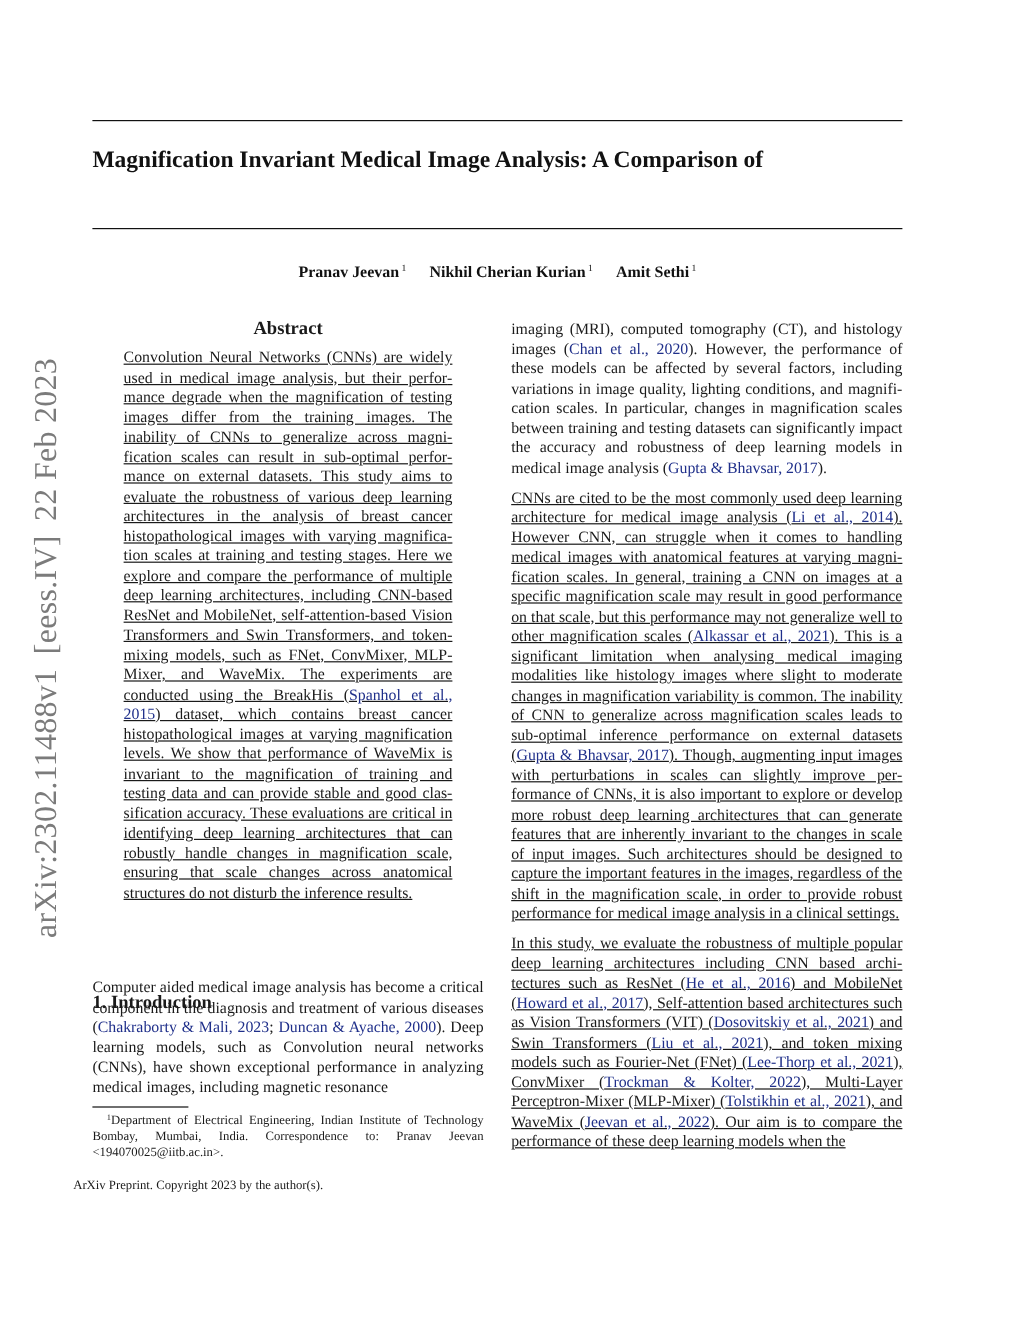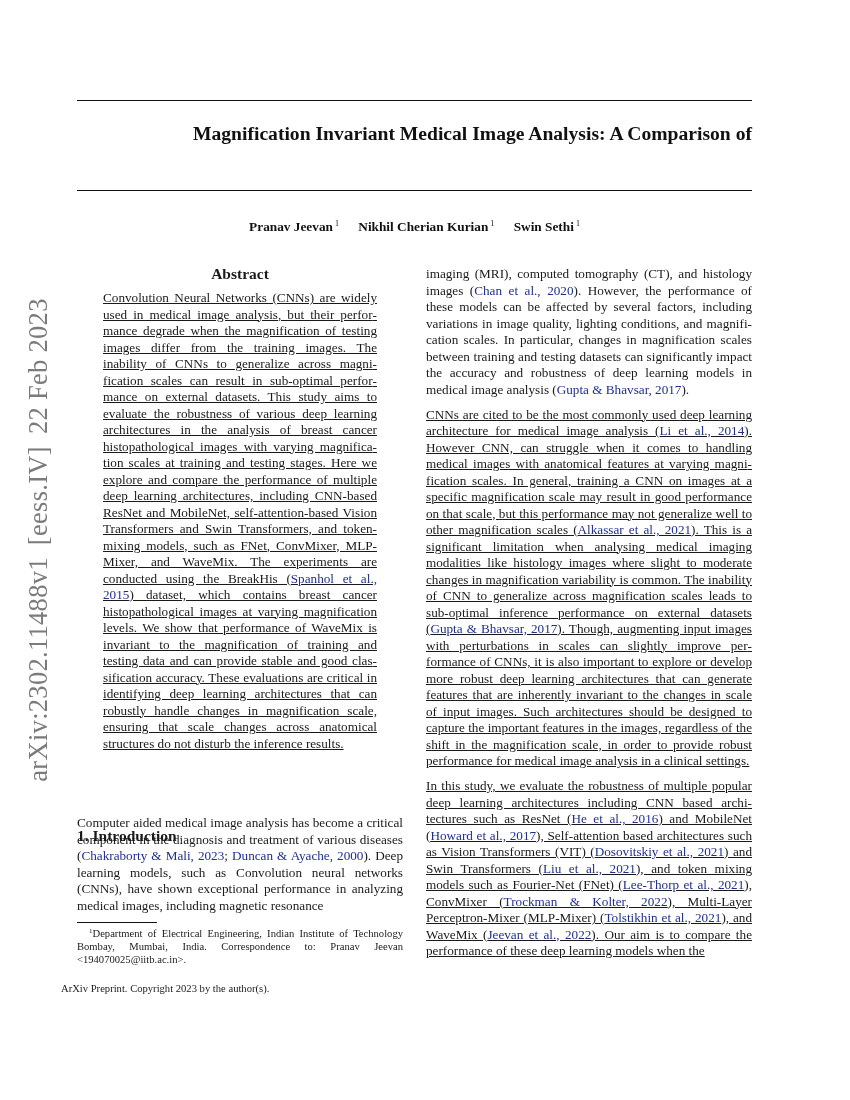--- a/index.html
+++ b/index.html
@@ -1,21 +1,21 @@
 <!DOCTYPE html>
 <html><head>
 <meta charset="utf-8">
 <style>
   html, body { margin: 0; padding: 0; background: #ffffff; }
   body { width: 850px; height: 1100px; position: relative; overflow: hidden;
          font-family: "Liberation Serif", "DejaVu Serif", serif; color: #1a1a1a; }
   .rule { position: absolute; left: 77px; width: 675px; height: 0; border-top: 1.3px solid #111; }
   #rule-top { top: 100px; }
   #rule-bottom { top: 190px; }
-  .title { position: absolute; top: 121px; left: 77px; width: 675px; text-align: right;
+  .title { position: absolute; top: 121px; left: 77px; width: 675px; text-align: left;
            font-weight: bold; font-size: 19.6px; line-height: 25px; color: #111; }
   .authors { position: absolute; top: 219px; left: 77px; width: 675px; text-align: center;
              font-weight: bold; font-size: 13.3px; color: #111; }
   .authors .author { margin: 0 8px; }
   .authors sup { font-weight: normal; font-size: 8px; vertical-align: 5px; margin-left: 2px; }
   .arxiv-stamp { position: absolute; left: 38px; top: 540px; transform: translate(-50%, -50%) rotate(-90deg);
                  white-space: nowrap; font-size: 26.5px; color: #7b7b7b; letter-spacing: 0.3px; }
   .arxiv-stamp .gap { display: inline-block; width: 12px; }
   .col { position: absolute; font-size: 13.2px; line-height: 16.5px; text-align: justify; hyphens: manual; }
   .col p { margin: 0; }
@@ -43,21 +43,21 @@
 
 <div class="rule" id="rule-top"></div>
 <div class="title">
   <div>Magnification Invariant Medical Image Analysis: A Comparison of</div>
 </div>
 <div class="rule" id="rule-bottom"></div>
 
 <div class="authors">
   <span class="author"><span>Pranav Jeevan</span><sup>1</sup></span>
   <span class="author"><span>Nikhil Cherian Kurian</span><sup>1</sup></span>
-  <span class="author"><span>Swin Sethi</span><sup>1</sup></span>
+  <span class="author"><span>Amit Sethi</span><sup>1</sup></span>
 </div>
 
 <div id="abstract-heading">Abstract</div>
 <div class="col" id="abstract">
   <p><span>Convolution Neural Networks (CNNs) are widely used in medical image analysis, but their perfor­mance degrade when the magnification of test­ing images differ from the training images. The inability of CNNs to generalize across magni­fication scales can result in sub-optimal perfor­mance on external datasets.  This study aims to evaluate the robustness of various deep learn­ing architectures in the analysis of breast cancer histopathological images with varying magnifica­tion scales at training and testing stages. Here we explore and compare the performance of multiple deep learning architectures, including CNN-based ResNet and MobileNet, self-attention-based Vi­sion Transformers and Swin Transformers, and token-mixing models, such as FNet, ConvMixer, MLP-Mixer, and WaveMix. The experiments are conducted using the BreakHis (</span><a class="cite">Spanhol et al., 2015</a><span>) dataset, which contains breast cancer histopathological images at varying magnification levels.  We show that performance of WaveMix is invariant to the magnification of training and testing data and can provide stable and good clas­sification accuracy. These evaluations are critical in identifying deep learning architectures that can robustly handle changes in magnification scale, ensuring that scale changes across anatomical structures do not disturb the inference results.</span></p>
 </div>
 
 <div id="intro-heading">1. Introduction</div>
 <div class="col" id="intro-left">
   <p><span>Computer aided medical image analysis has become a crit­ical component in the diagnosis and treatment of various diseases (</span><a class="cite">Chakraborty &amp; Mali, 2023</a><span>; </span><a class="cite">Duncan &amp; Ayache, 2000</a><span>). Deep learning models, such as Convolution neural networks (CNNs), have shown exceptional performance in analyzing medical images, including magnetic resonance</span></p>

